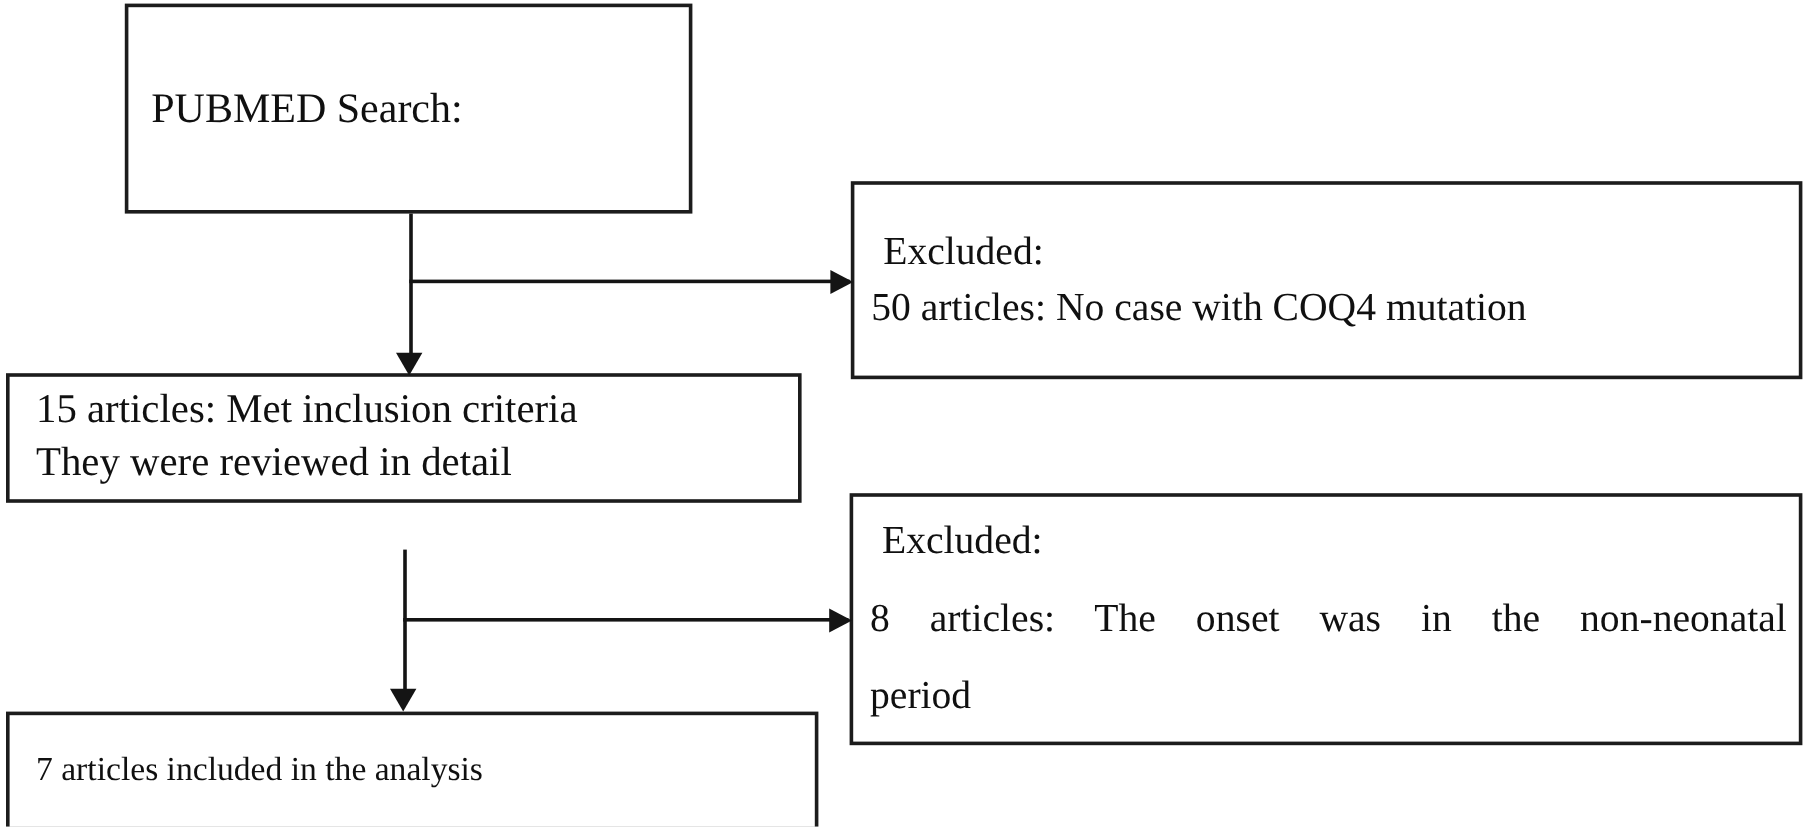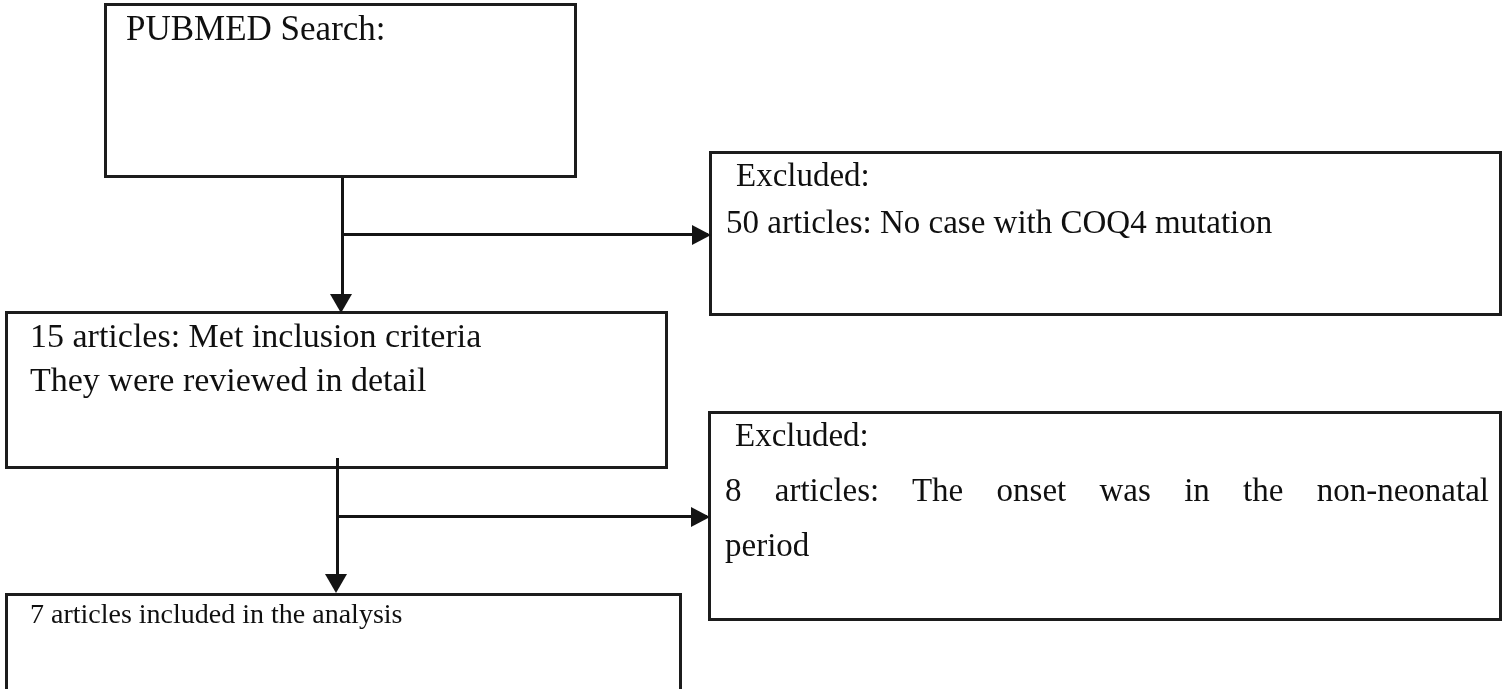--- a/index.html
+++ b/index.html
@@ -17,31 +17,32 @@
     color: #101010;
     overflow: hidden;
   }
   .node {
     position: absolute;
     box-sizing: border-box;
     border: 3px solid #1c1c1c;
     background: #ffffff;
     display: flex;
     flex-direction: column;
+    justify-content: center;
   }
   .node .line {
     display: block;
     white-space: pre;
     line-height: 1.30;
   }
 
   
   #node-pubmed      { left: 104px; top: 3px;   width: 473px; height: 175px; padding: 0 0 0 19px; }
   #node-excluded-1  { left: 709px; top: 151px; width: 793px; height: 165px; padding: 0 0 0 14px; }
-  #node-included-15 { left: 5px;   top: 311px; width: 663px; height: 158px; padding: 0 0 2px 22px; }
+  #node-included-15 { left: 5px;   top: 311px; width: 663px; height: 108px; padding: 0 0 2px 22px; }
   #node-excluded-2  { left: 708px; top: 411px; width: 794px; height: 210px; padding: 0 14px 0 14px; }
   #node-final       { left: 5px;   top: 593px; width: 677px; height: 99px;  padding: 0 0 0 22px; }
 
   
   #node-pubmed .line      { font-size: 35px; }
   #node-pubmed .line + .line { margin-top: 4px; }
 
   #node-excluded-1 .line  { font-size: 33px; }
   #node-excluded-1 .indent { padding-left: 10px; }
   #node-excluded-1 .line + .line { margin-top: 4px; }
@@ -55,21 +56,21 @@
     white-space: normal;
     text-align: justify;
     text-align-last: justify;
     width: 764px;
   }
   #node-excluded-2 .tail {
     white-space: pre;
     text-align: left;
     margin-top: 2px;
   }
-  #node-excluded-2 .line + .line { margin-top: 12px; }
+  #node-excluded-2 .line + .line { margin-top: 22px; }
 
   #node-final .line       { font-size: 28px; }
 
   
   .conn { position: absolute; background: #141414; }
   .conn-v { width: 3px; }
   .conn-h { height: 3px; }
   .arrow-down {
     position: absolute;
     width: 0; height: 0;

